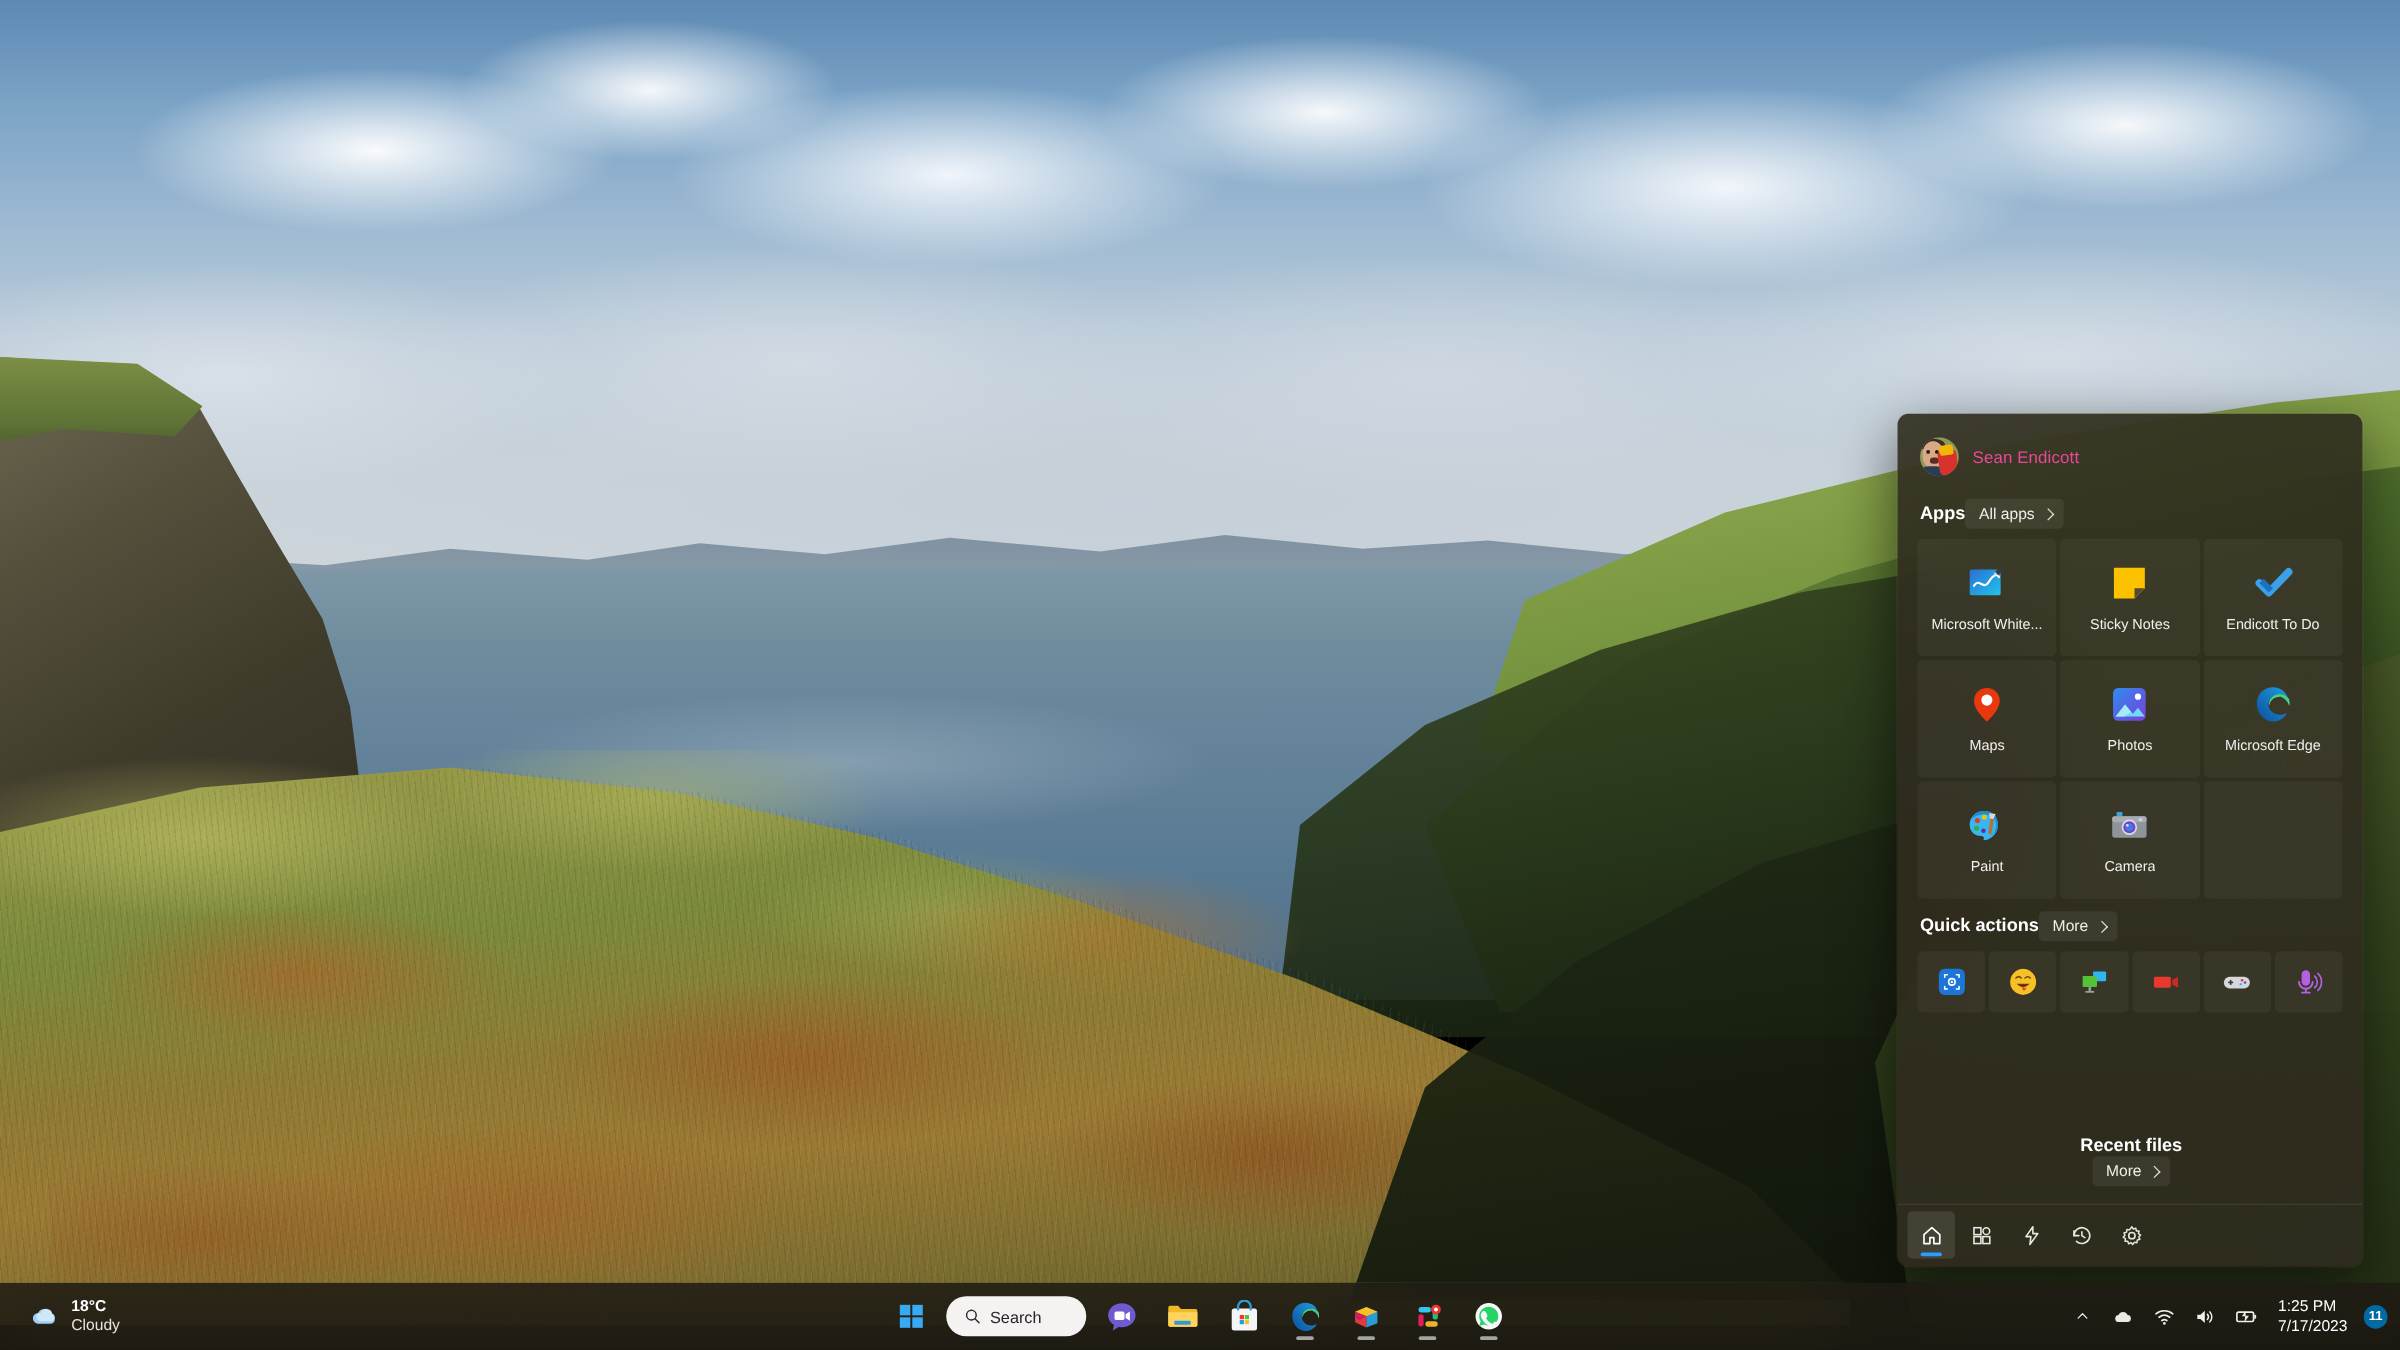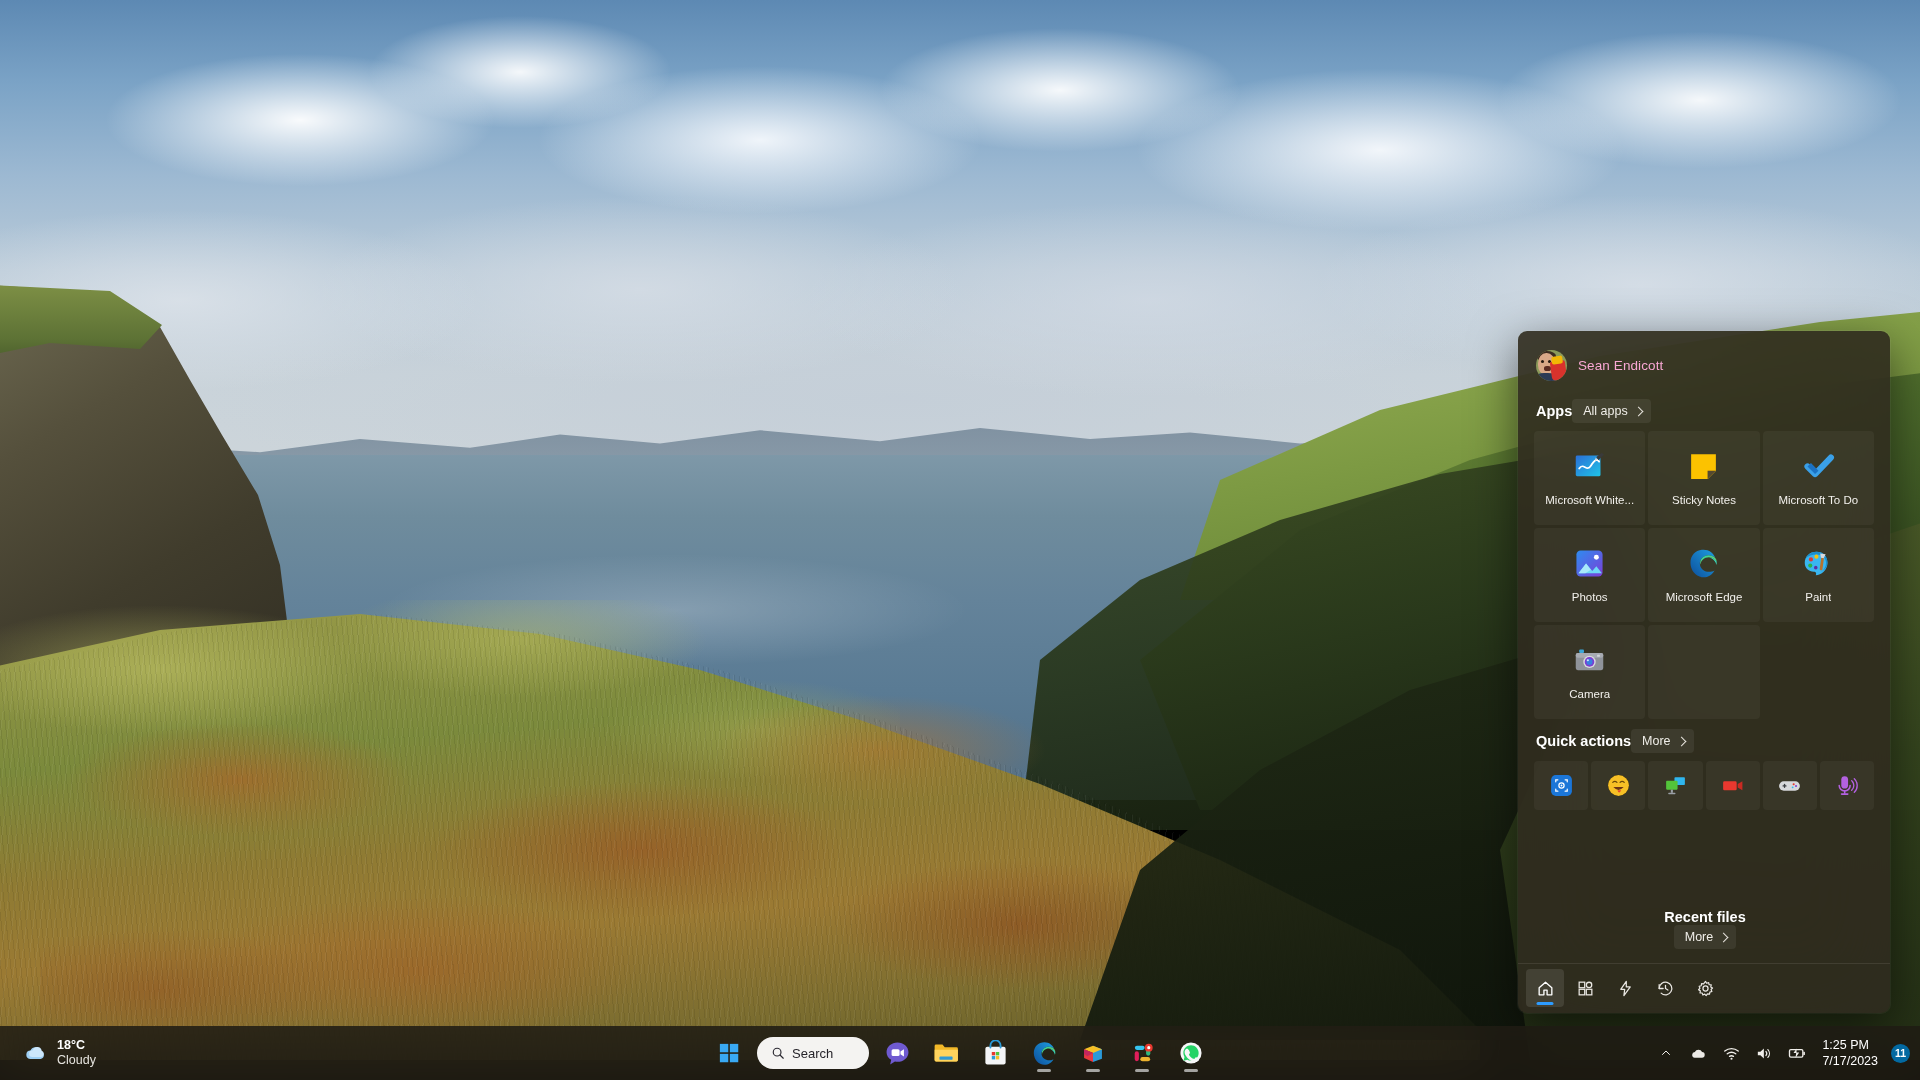--- a/index.html
+++ b/index.html
@@ -232,21 +232,21 @@
     transform:rotate(-8deg);
   }
   .avatar .fries::before {
     content:""; position:absolute; left:2px; top:-5px; width:11px; height:8px;
     background:#f2b705; border-radius:2px;
   }
   .avatar .shirt {
     position:absolute; left:0; bottom:0; width:20px; height:8px;
     background:#2b3a55; border-radius:40% 40% 0 0;
   }
-  .pnl-user { font-size:13.5px; color:#f9a8d4; letter-spacing:.1px; }
+  .pnl-user { font-size:13.5px; color:#ec4899; letter-spacing:.1px; }
 
   .pnl-sec-head {
     display:flex; align-items:center; justify-content:flex-start;
     padding:10px 16px 8px 18px;
   }
   .pnl-sec-title { font-size:14.5px; font-weight:700; color:#fff; }
   .pnl-more {
     display:flex; align-items:center; gap:7px;
     background:rgba(255,255,255,.065);
     border:none; border-radius:4px;
@@ -374,23 +374,30 @@
         <path d="M42 30 L30 42 V30 Z" fill="#3a3a3a" opacity=".85"></path>
       </svg>
       <div class="app-name">Sticky Notes</div>
     </div>
 
     <div class="app-tile">
       <svg class="app-ico" viewBox="0 0 48 48">
         <path d="M8 24 L19 35 L42 11" stroke="#3aa0e8" stroke-width="9" fill="none" stroke-linecap="round" stroke-linejoin="round"></path>
         <path d="M8 24 L19 35 L24 30 L13 19 Z" fill="#1b72c4"></path>
       </svg>
-      <div class="app-name">Microsoft To Do</div>
-    </div>
-
+      <div class="app-name">Endicott To Do</div>
+    </div>
+
+    <div class="app-tile">
+      <svg class="app-ico" viewBox="0 0 48 48">
+        <path d="M24 5 C15.5 5 9 11.5 9 20 C9 31 24 44 24 44 C24 44 39 31 39 20 C39 11.5 32.5 5 24 5 Z" fill="#e8380d"></path>
+        <circle cx="24" cy="19" r="6.5" fill="#fff"></circle>
+      </svg>
+      <div class="app-name">Maps</div>
+    </div>
 
     <div class="app-tile">
       <svg class="app-ico" viewBox="0 0 48 48">
         <defs>
             <linearGradient id="phG" x1="0" y1="0" x2="1" y2="1">
           <stop offset="0" stop-color="#2e8cf0"></stop>
               <stop offset="1" stop-color="#7a3fd8"></stop>
             </linearGradient>
           </defs>
         <rect x="5" y="5" width="38" height="38" rx="6" fill="url(#phG)"></rect>

